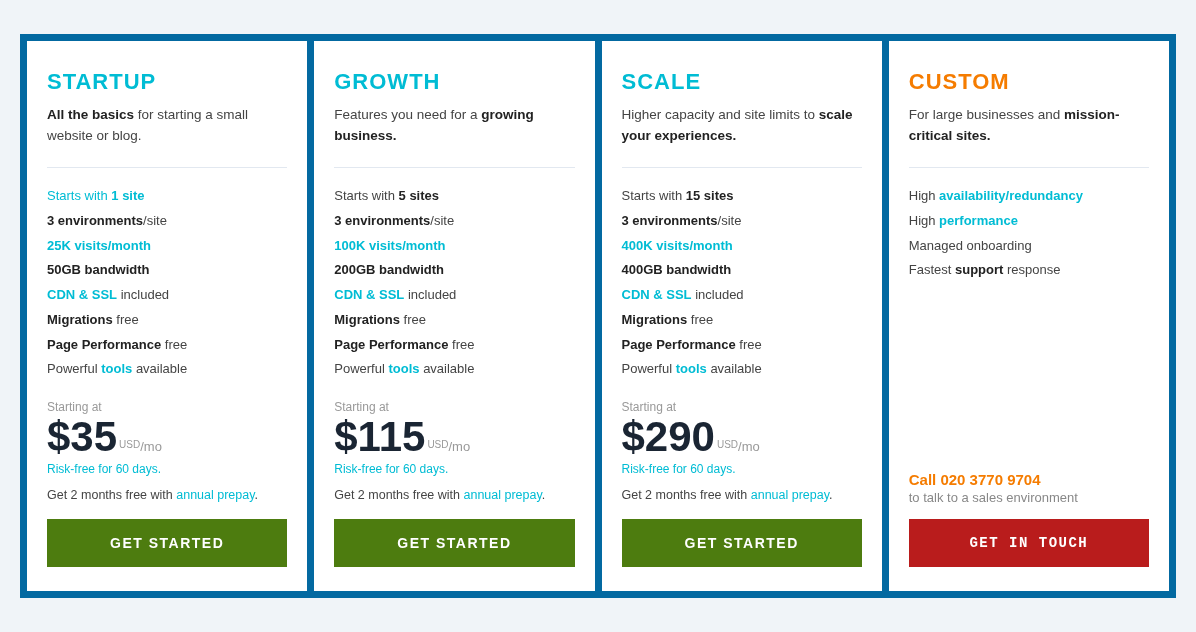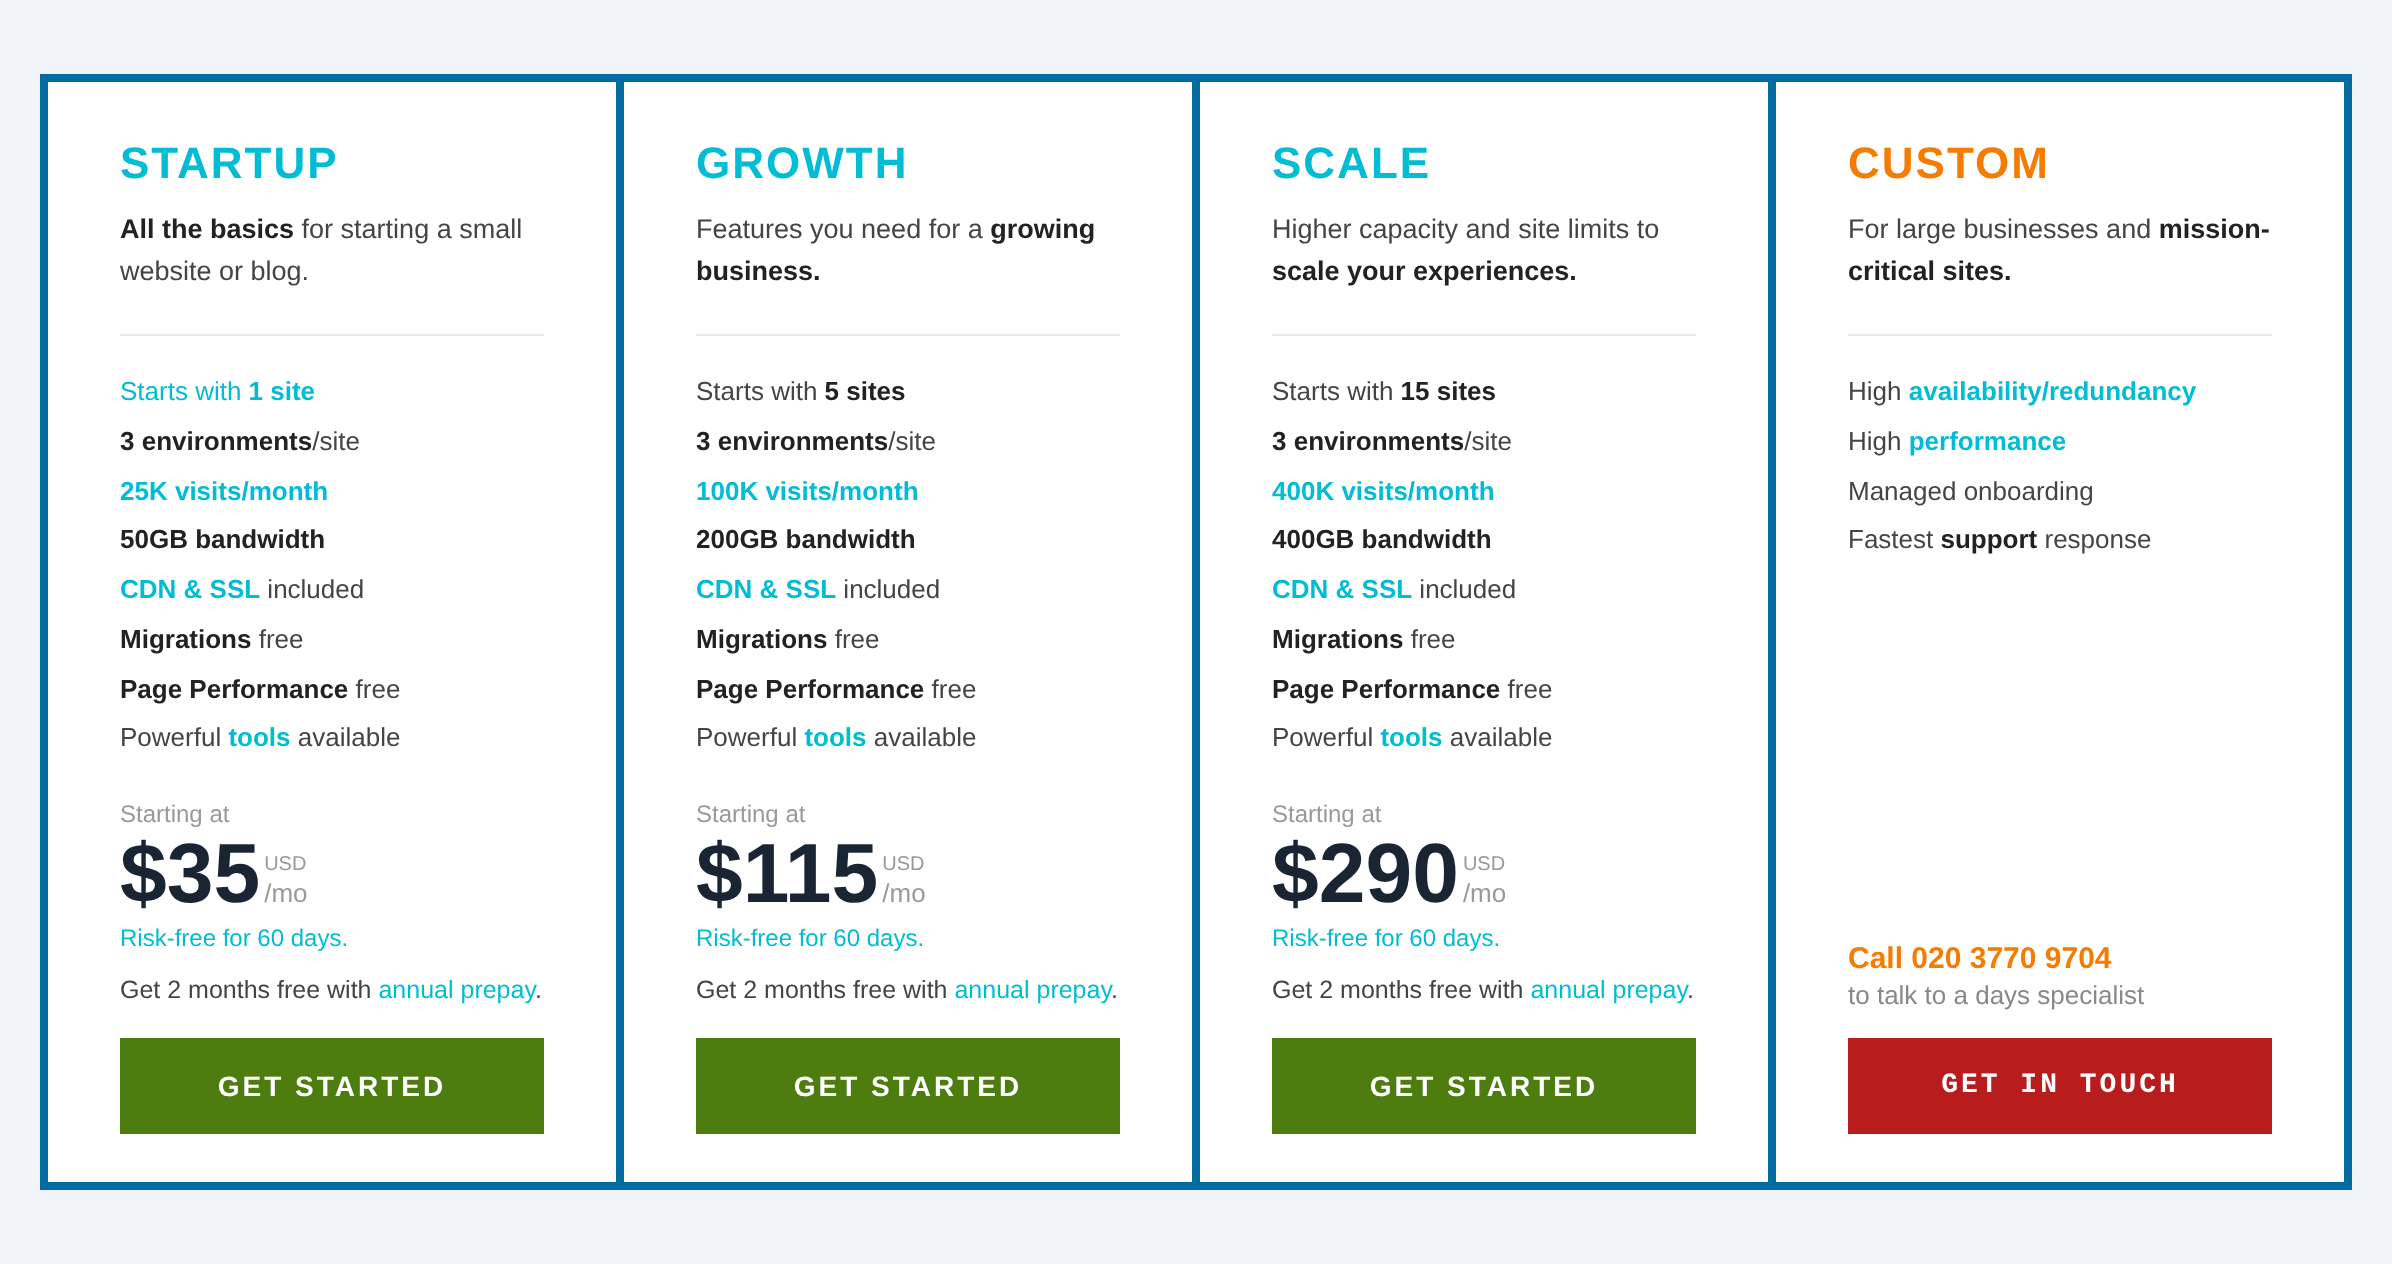--- a/index.html
+++ b/index.html
@@ -13,25 +13,25 @@
       padding: 20px;
     }
     .pricing-container {
       display: flex;
       gap: 0;
       max-width: 1160px;
       width: 100%;
     }
     .plan-card {
       background: #fff;
-      border: 4px solid #0369a1;
+      border: 7px solid #0369a1;
       flex: 1;
       display: flex;
       flex-direction: column;
-      padding: 28px 36px 24px;
+      padding: 28px 20px 24px;
       position: relative;
     }
     .plan-card:not(:last-child) {
       border-right: none;
     }
     .plan-title {
       font-size: 22px;
       font-weight: 700;
       letter-spacing: 1px;
       margin-bottom: 10px;
@@ -80,21 +80,21 @@
       gap: 2px;
     }
     .price-dollar {
       font-size: 42px;
       font-weight: 700;
       color: #1a2533;
       line-height: 1;
     }
     .price-usd-mo {
       display: flex;
-      flex-direction: column;
+      flex-direction: row;
       align-items: flex-start;
       padding-bottom: 4px;
     }
     .price-usd {
       font-size: 10px;
       color: #999;
       line-height: 1.2;
       font-weight: 500;
     }
     .price-mo {
@@ -239,17 +239,17 @@
       <div class="plan-desc">For large businesses and <strong>mission-critical sites.</strong></div>
       <hr class="divider">
       <ul class="features-list">
         <li>High <span class="teal-text" style="font-weight: 700;">availability/redundancy</span></li>
         <li>High <span class="teal-text" style="font-weight: 700;">performance</span></li>
         <li>Managed onboarding</li>
         <li>Fastest <strong>support</strong> response</li>
       </ul>
       <div class="call-section">
         <div class="call-number">Call 020 3770 9704</div>
-        <div class="call-note">to talk to a days specialist</div>
+        <div class="call-note">to talk to a sales environment</div>
       </div>
       <button class="cta-button orange-btn">GET IN TOUCH</button>
     </div>
   </div>
 
 </body></html>

